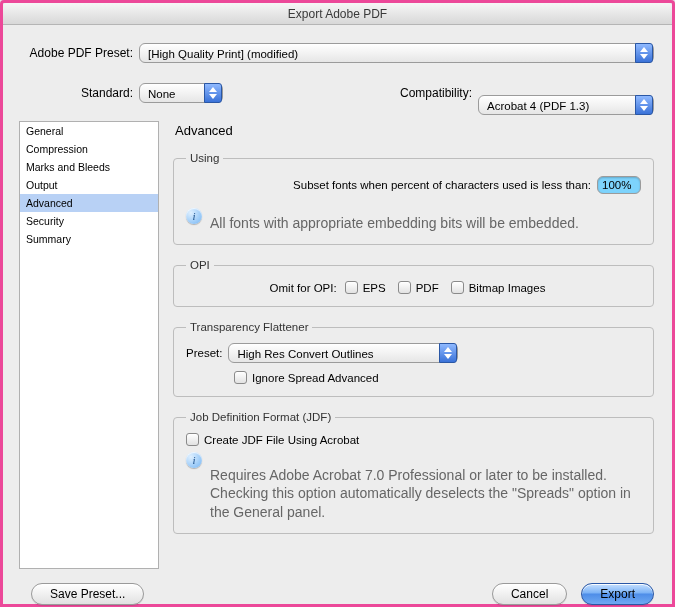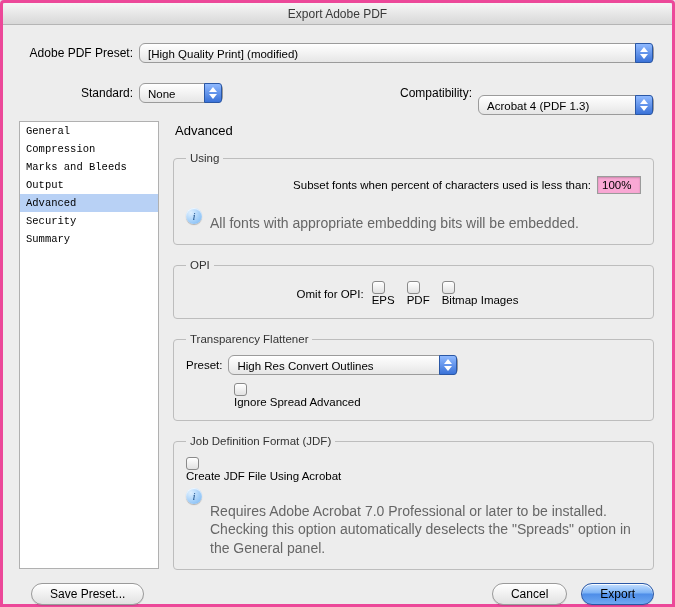--- a/index.html
+++ b/index.html
@@ -21,35 +21,35 @@
   .std-row .right { display:flex; align-items:center; }
   .compat-label { margin-right:6px; }
 
   .aqua-select { position: relative; display: inline-block; height: 20px; line-height: 20px; background: linear-gradient(#ffffff,#e6e6e6); border: 1px solid #9b9b9b; border-radius: 6px; padding: 0 22px 0 8px; font-size: 11.5px; cursor: default; box-shadow: inset 0 1px 0 rgba(255,255,255,0.9); }
   .aqua-select .end { position: absolute; right: 0; top: -1px; bottom: -1px; width: 18px; background: linear-gradient(#8fb9ff,#3a72d8); border: 1px solid #2a57a5; border-radius: 0 3px 3px 0; display:flex; flex-direction:column; align-items:center; justify-content:center; }
   .aqua-select .end svg { display:block; }
   .aqua-select.wide { width: 100%; }
 
   .content { display:flex; padding: 0 12px 0 16px; height: 452px; }
   .sidebar { width: 140px; background: #fff; border: 1px solid #b0b0b0; height: 448px; overflow:auto; font-size: 10.5px; }
-  .sidebar .item { padding: 3px 6px; cursor: default; font-family: Liberation Mono, monospace; }
+  .sidebar .item { padding: 3px 6px; cursor: default; }
   .sidebar .item.sel { background: #b8d1f5; }
 
   .panel { flex:1; padding: 0 6px 0 14px; }
   .panel-title { font-size: 13px; margin: 2px 0 14px 2px; }
 
   fieldset { border: 1px solid #bdbdbd; border-radius: 4px; margin: 0 0 14px 0; padding: 10px 12px 12px 12px; }
   legend { padding: 0 4px; font-size: 11.5px; color:#333; }
 
   .info { width:16px; height:16px; border-radius:50%; background: radial-gradient(circle at 30% 30%, #dff0ff, #74b5f4); display:inline-flex; align-items:center; justify-content:center; color:#1b4f8a; font-style: italic; font-family: Georgia, serif; font-size:11px; flex:0 0 16px; margin-right:8px; box-shadow: 0 1px 1px rgba(0,0,0,0.25), inset 0 1px 1px rgba(255,255,255,0.8); }
   .note { font-size: 14px; color: #666; line-height: 1.3; margin-top: 14px; }
 
-  .textinput { background:#f9a8d4; border:1px solid #9b9b9b; border-radius:0; height:18px; padding:0 4px; font-size:11.5px; width:44px; text-align:left; box-shadow: inset 0 1px 2px rgba(0,0,0,0.2); }
-
-  .chk { display:inline-flex; align-items:flex-start; margin-right:12px; font-size:11.5px;flex-direction:column; }
+  .textinput { background:#7dd3fc; border:1px solid #9b9b9b; border-radius:6px; height:18px; padding:0 4px; font-size:11.5px; width:44px; text-align:left; box-shadow: inset 0 1px 2px rgba(0,0,0,0.2); }
+
+  .chk { display:inline-flex; align-items:center; margin-right:12px; font-size:11.5px; }
   .chkbox { width:13px; height:13px; border:1px solid #8a8a8a; border-radius:3px; background: linear-gradient(#ffffff,#e2e2e2); margin-right:5px; box-shadow: inset 0 1px 0 rgba(255,255,255,0.9); }
 
   .footer { display:flex; align-items:center; padding: 10px 18px 0 28px; }
   .footer .spacer { flex:1; }
   .aqua-btn { height:22px; padding: 0 18px; border:1px solid #9a9a9a; border-radius:11px; background: linear-gradient(#ffffff,#e1e1e1); font-size:12px; box-shadow: 0 1px 0 rgba(0,0,0,0.1), inset 0 1px 0 rgba(255,255,255,0.9); cursor:default; margin-left:14px; }
   .aqua-btn.default { border-color:#2a57a5; background: linear-gradient(#c6e0ff 0%, #7bb2f6 45%, #4e8de8 50%, #6fa9f2 100%); color:#000; }
   .save-preset { margin-left:0; }
 </style>
 </head>
 <body>

